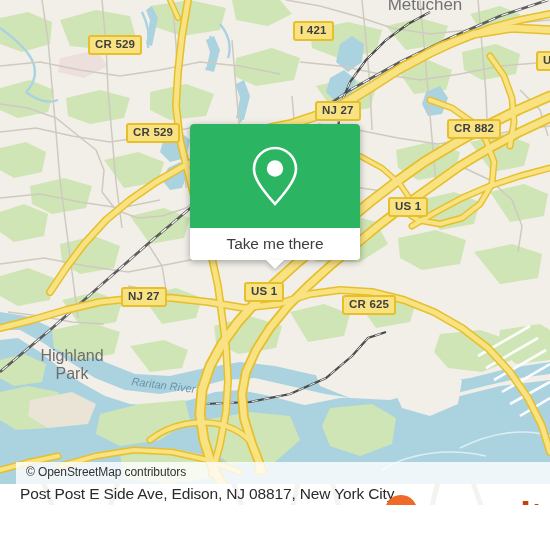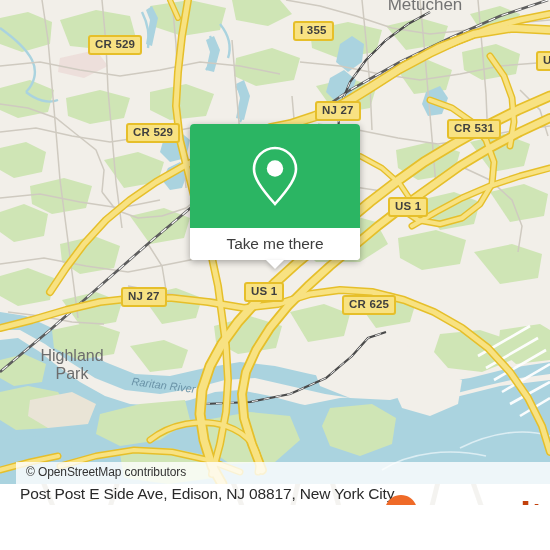--- a/index.html
+++ b/index.html
@@ -372,24 +372,24 @@
           <text x="425" y="10" font-size="17" text-anchor="middle" fill="#737373">Metuchen</text>
           <text x="72" y="361" font-size="16" text-anchor="middle" fill="#6d6d6d">Highland</text>
           <text x="72" y="379" font-size="16" text-anchor="middle" fill="#6d6d6d">Park</text>
           <text x="163" y="389" font-size="11" text-anchor="middle" fill="#6b94a8" transform="rotate(7 163 389)" font-style="italic">Raritan River</text>
         </g>
       </g>
     </svg>
 
     <div class="shields" style="position:absolute;left:0;top:0;width:550px;height:484px;">
         <div style="position: absolute; left: 88px; top: 35px; background: rgb(248, 226, 130); border: 2px solid rgb(230, 191, 42); border-radius: 3px; padding: 1px 5px 2px; font-family: &quot;Liberation Sans&quot;, sans-serif; font-size: 11.5px; font-weight: bold; color: rgb(63, 63, 63); letter-spacing: 0.2px; white-space: nowrap; line-height: 13px;"><span>CR 529</span></div>
-        <div style="position: absolute; left: 293px; top: 21px; background: rgb(248, 226, 130); border: 2px solid rgb(230, 191, 42); border-radius: 3px; padding: 1px 5px 2px; font-family: &quot;Liberation Sans&quot;, sans-serif; font-size: 11.5px; font-weight: bold; color: rgb(63, 63, 63); letter-spacing: 0.2px; white-space: nowrap; line-height: 13px;"><span>I 355</span></div>
+        <div style="position: absolute; left: 293px; top: 21px; background: rgb(248, 226, 130); border: 2px solid rgb(230, 191, 42); border-radius: 3px; padding: 1px 5px 2px; font-family: &quot;Liberation Sans&quot;, sans-serif; font-size: 11.5px; font-weight: bold; color: rgb(63, 63, 63); letter-spacing: 0.2px; white-space: nowrap; line-height: 13px;"><span>I 421</span></div>
         <div style="position: absolute; left: 315px; top: 101px; background: rgb(248, 226, 130); border: 2px solid rgb(230, 191, 42); border-radius: 3px; padding: 1px 5px 2px; font-family: &quot;Liberation Sans&quot;, sans-serif; font-size: 11.5px; font-weight: bold; color: rgb(63, 63, 63); letter-spacing: 0.2px; white-space: nowrap; line-height: 13px;"><span>NJ 27</span></div>
         <div style="position: absolute; left: 126px; top: 123px; background: rgb(248, 226, 130); border: 2px solid rgb(230, 191, 42); border-radius: 3px; padding: 1px 5px 2px; font-family: &quot;Liberation Sans&quot;, sans-serif; font-size: 11.5px; font-weight: bold; color: rgb(63, 63, 63); letter-spacing: 0.2px; white-space: nowrap; line-height: 13px;"><span>CR 529</span></div>
-        <div style="position: absolute; left: 447px; top: 119px; background: rgb(248, 226, 130); border: 2px solid rgb(230, 191, 42); border-radius: 3px; padding: 1px 5px 2px; font-family: &quot;Liberation Sans&quot;, sans-serif; font-size: 11.5px; font-weight: bold; color: rgb(63, 63, 63); letter-spacing: 0.2px; white-space: nowrap; line-height: 13px;"><span>CR 531</span></div>
+        <div style="position: absolute; left: 447px; top: 119px; background: rgb(248, 226, 130); border: 2px solid rgb(230, 191, 42); border-radius: 3px; padding: 1px 5px 2px; font-family: &quot;Liberation Sans&quot;, sans-serif; font-size: 11.5px; font-weight: bold; color: rgb(63, 63, 63); letter-spacing: 0.2px; white-space: nowrap; line-height: 13px;"><span>CR 882</span></div>
         <div style="position: absolute; left: 536px; top: 51px; background: rgb(248, 226, 130); border: 2px solid rgb(230, 191, 42); border-radius: 3px; padding: 1px 5px 2px; font-family: &quot;Liberation Sans&quot;, sans-serif; font-size: 11.5px; font-weight: bold; color: rgb(63, 63, 63); letter-spacing: 0.2px; white-space: nowrap; line-height: 13px;"><span>US 1</span></div>
         <div style="position: absolute; left: 388px; top: 197px; background: rgb(248, 226, 130); border: 2px solid rgb(230, 191, 42); border-radius: 3px; padding: 1px 5px 2px; font-family: &quot;Liberation Sans&quot;, sans-serif; font-size: 11.5px; font-weight: bold; color: rgb(63, 63, 63); letter-spacing: 0.2px; white-space: nowrap; line-height: 13px;"><span>US 1</span></div>
         <div style="position: absolute; left: 121px; top: 287px; background: rgb(248, 226, 130); border: 2px solid rgb(230, 191, 42); border-radius: 3px; padding: 1px 5px 2px; font-family: &quot;Liberation Sans&quot;, sans-serif; font-size: 11.5px; font-weight: bold; color: rgb(63, 63, 63); letter-spacing: 0.2px; white-space: nowrap; line-height: 13px;"><span>NJ 27</span></div>
         <div style="position: absolute; left: 244px; top: 282px; background: rgb(248, 226, 130); border: 2px solid rgb(230, 191, 42); border-radius: 3px; padding: 1px 5px 2px; font-family: &quot;Liberation Sans&quot;, sans-serif; font-size: 11.5px; font-weight: bold; color: rgb(63, 63, 63); letter-spacing: 0.2px; white-space: nowrap; line-height: 13px;"><span>US 1</span></div>
         <div style="position: absolute; left: 342px; top: 295px; background: rgb(248, 226, 130); border: 2px solid rgb(230, 191, 42); border-radius: 3px; padding: 1px 5px 2px; font-family: &quot;Liberation Sans&quot;, sans-serif; font-size: 11.5px; font-weight: bold; color: rgb(63, 63, 63); letter-spacing: 0.2px; white-space: nowrap; line-height: 13px;"><span>CR 625</span></div>
       </div>
 
     <div class="popup">
       <div class="popup-green">
         <span>

